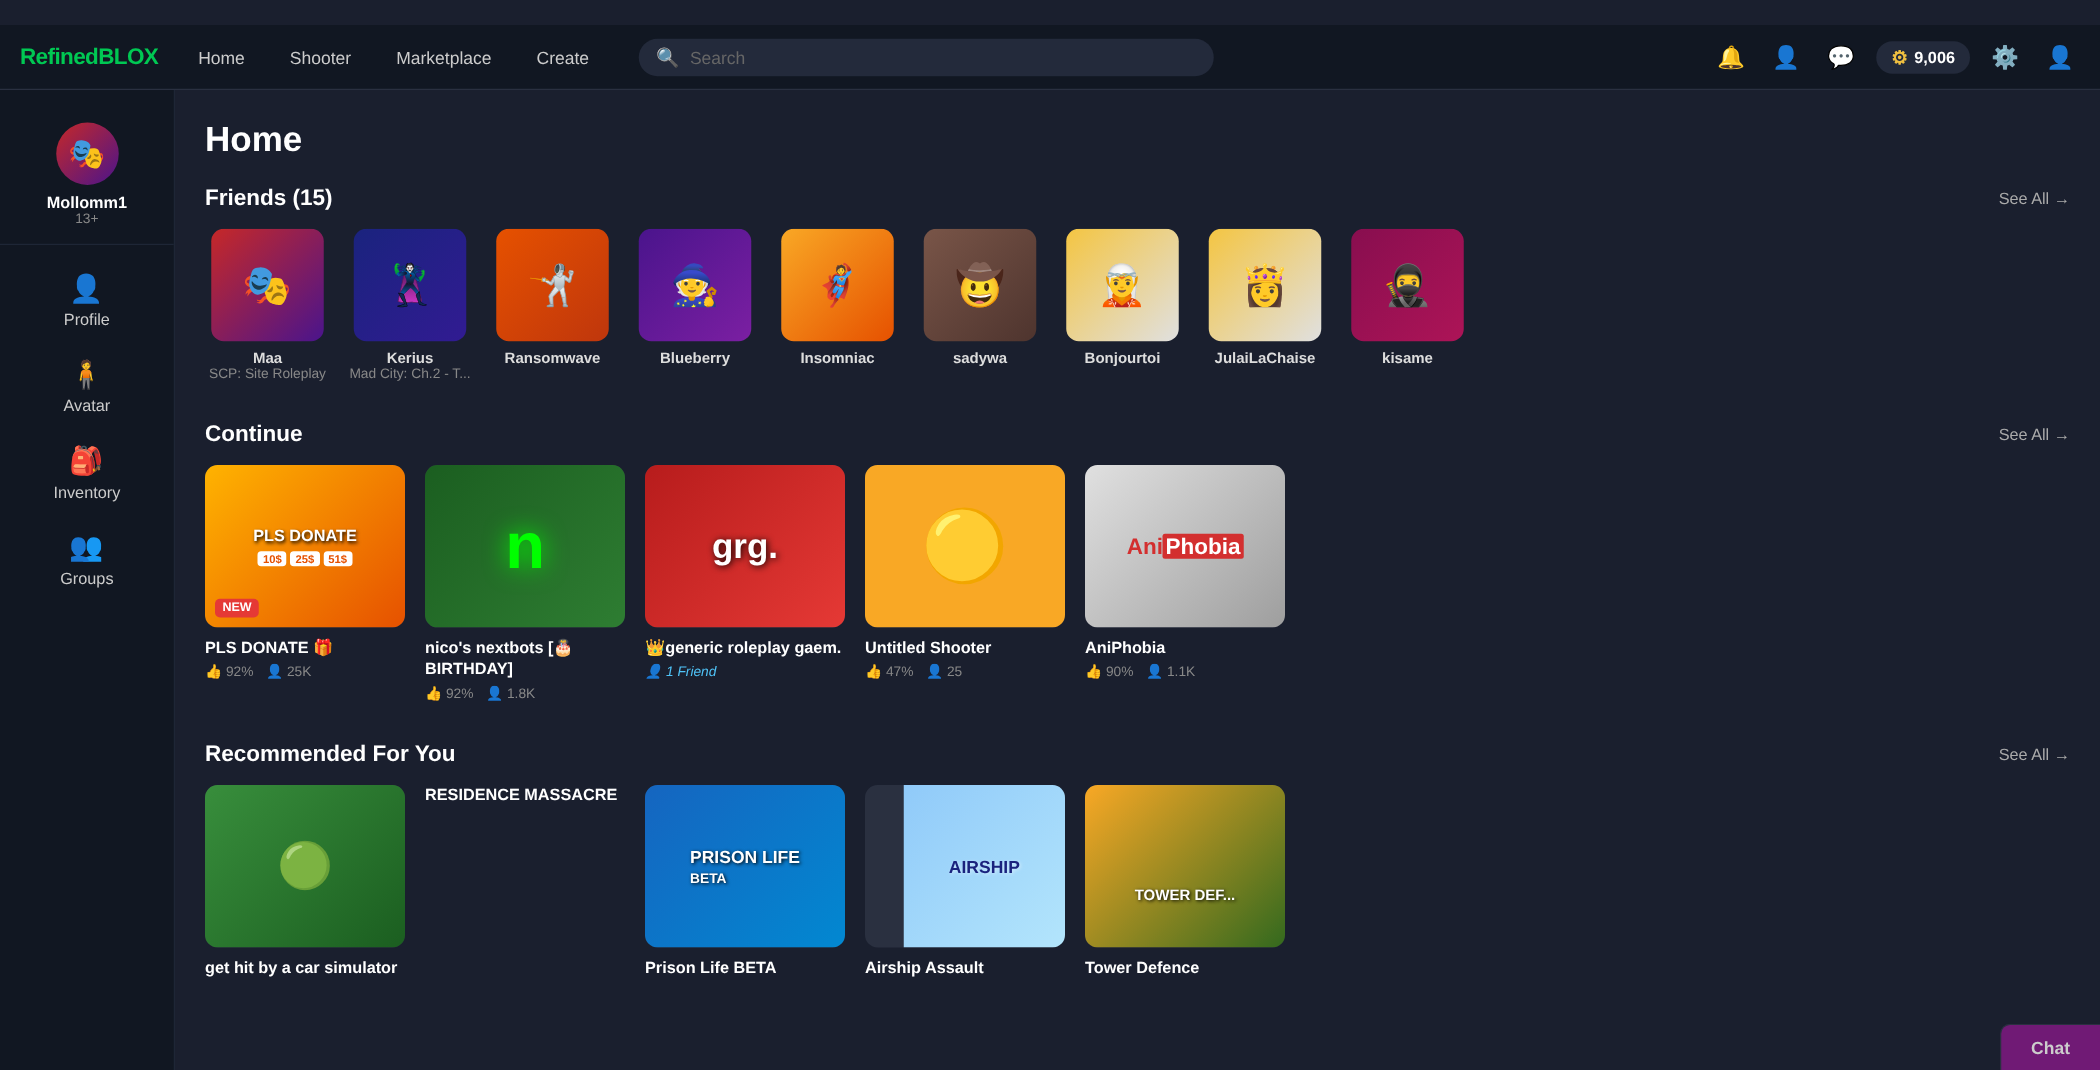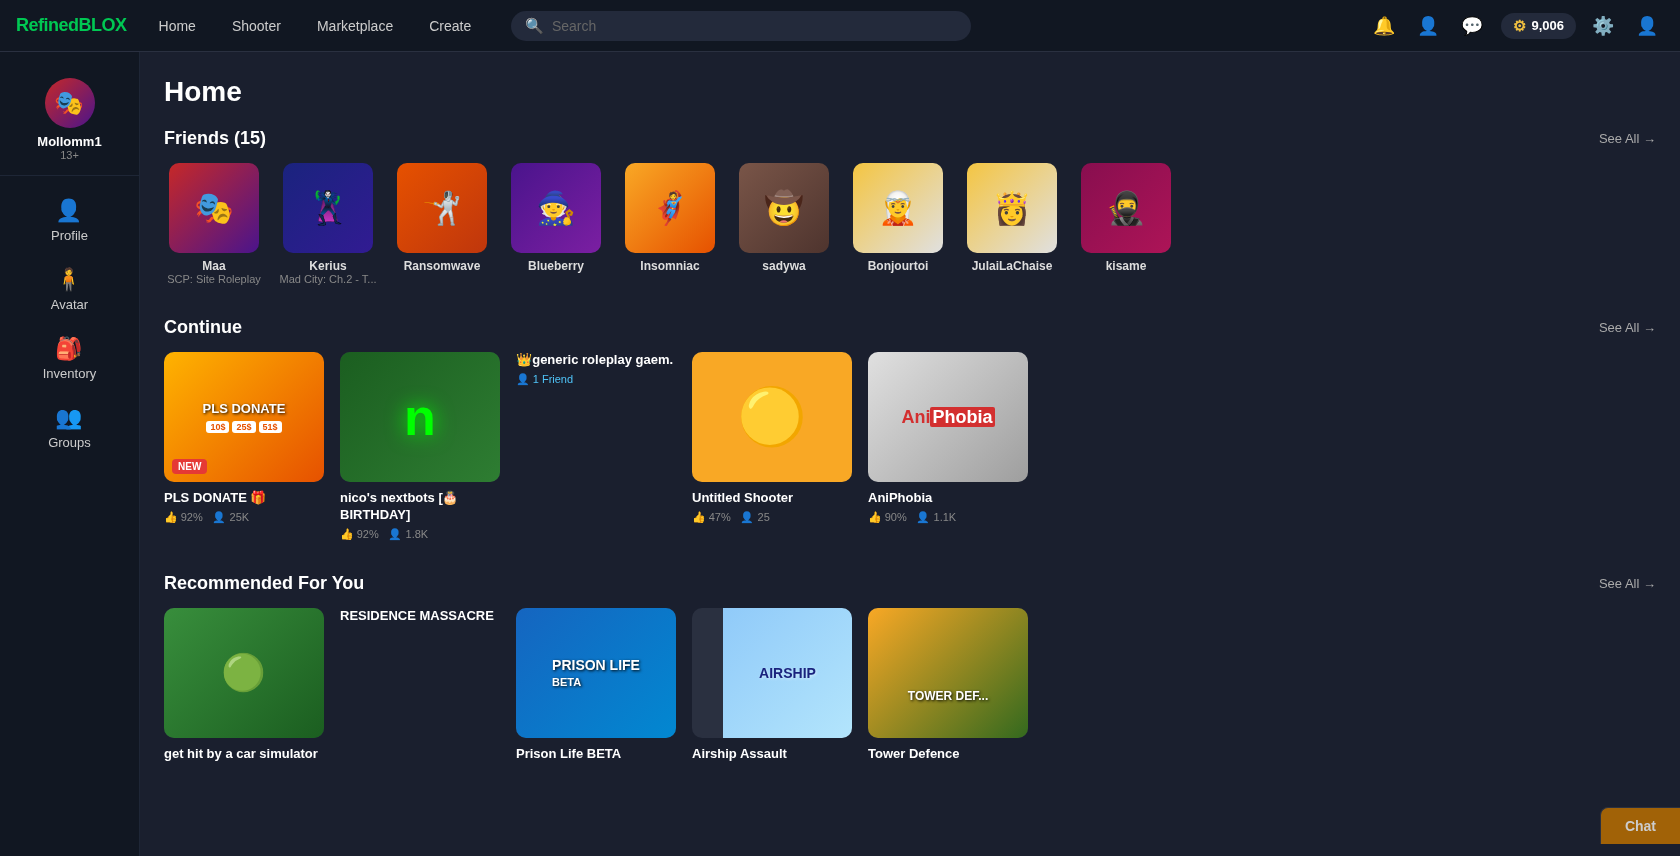--- a/index.html
+++ b/index.html
@@ -17,20 +17,21 @@
     
     .topnav {
       background: #111722;
       display: flex;
       align-items: center;
       padding: 0 16px;
       height: 52px;
       gap: 8px;
       flex-shrink: 0;
       border-bottom: 1px solid #2a3040;
+      margin-top: 20px;
     }
     .logo {
       font-size: 18px;
       font-weight: 900;
       letter-spacing: -0.5px;
       color: #fff;
       margin-right: 8px;
       white-space: nowrap;
     }
     .logo span { color: #00c853; }
@@ -305,28 +306,28 @@
       line-height: 1.3;
     }
     .game-meta {
       display: flex;
       gap: 10px;
       font-size: 11px;
       color: #888;
       align-items: center;
     }
     .game-meta span { display: flex; align-items: center; gap: 3px; }
-    .game-meta .friend-count { color: #4fc3f7; }
+    .game-meta .friend-count { color: #4fc3f7; font-style: italic; }
 
     
     .chat-btn {
       position: fixed;
-      bottom: 12px;
+      bottom: 0;
       right: 0;
-      background: #a16207;
+      background: #701a75;
       border-top: 1px solid #2a3040;
       border-left: 1px solid #2a3040;
       padding: 10px 24px;
       font-size: 14px;
       font-weight: 600;
       color: #ccc;
       cursor: pointer;
       border-radius: 8px 0 0 0;
     }
 
@@ -488,20 +489,28 @@
 
         </div>
       </div>
       <div class="game-title">nico's nextbots [🎂BIRTHDAY]</div>
       <div class="game-meta">
         <span>👍 92%</span>
         <span>👤 1.8K</span>
       </div>
     </div>
           <div class="game-card">
+      <div class="game-thumb">
+        <div class="game-thumb-inner">
+          <div style="background:linear-gradient(135deg,#b71c1c,#e53935);width:100%;height:100%;display:flex;align-items:center;justify-content:center;">
+                  <span style="color:#fff;font-size:28px;font-weight:900;text-shadow:1px 1px 6px #000;">grg.</span>
+                </div>
+
+        </div>
+      </div>
       <div class="game-title">👑generic roleplay gaem.</div>
       <div class="game-meta">
               <span class="friend-count">👤 1 Friend</span>
             </div>
     </div>
           <div class="game-card">
       <div class="game-thumb">
         <div class="game-thumb-inner">
           <div style="background:#f9a825;width:100%;height:100%;display:flex;align-items:center;justify-content:center;">
                   <span style="font-size:56px;">🟡</span>

